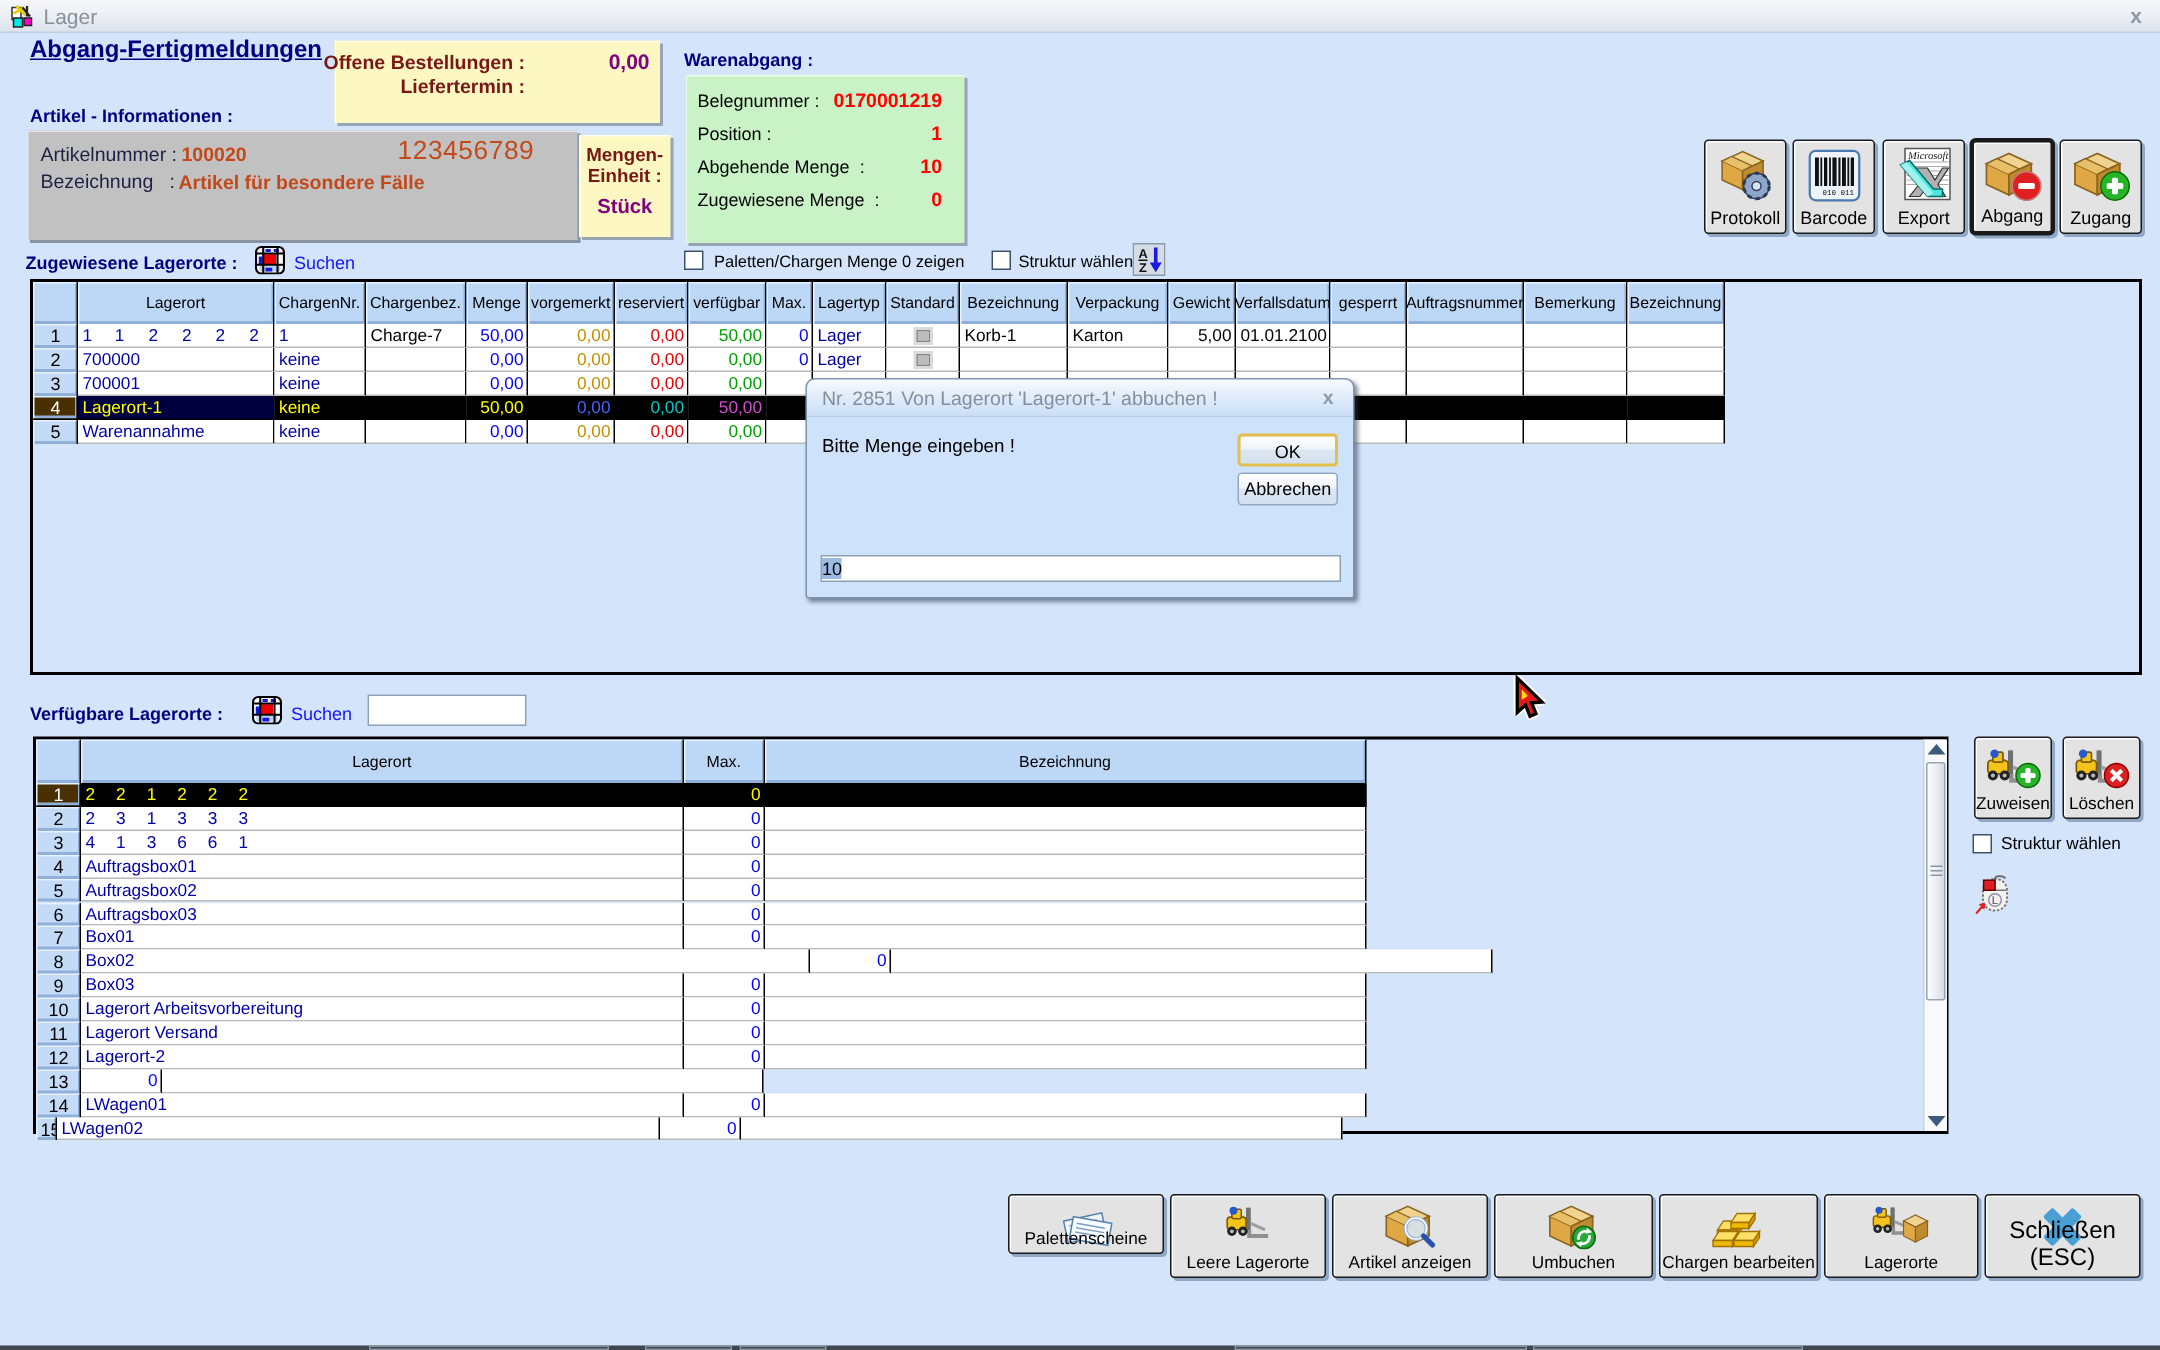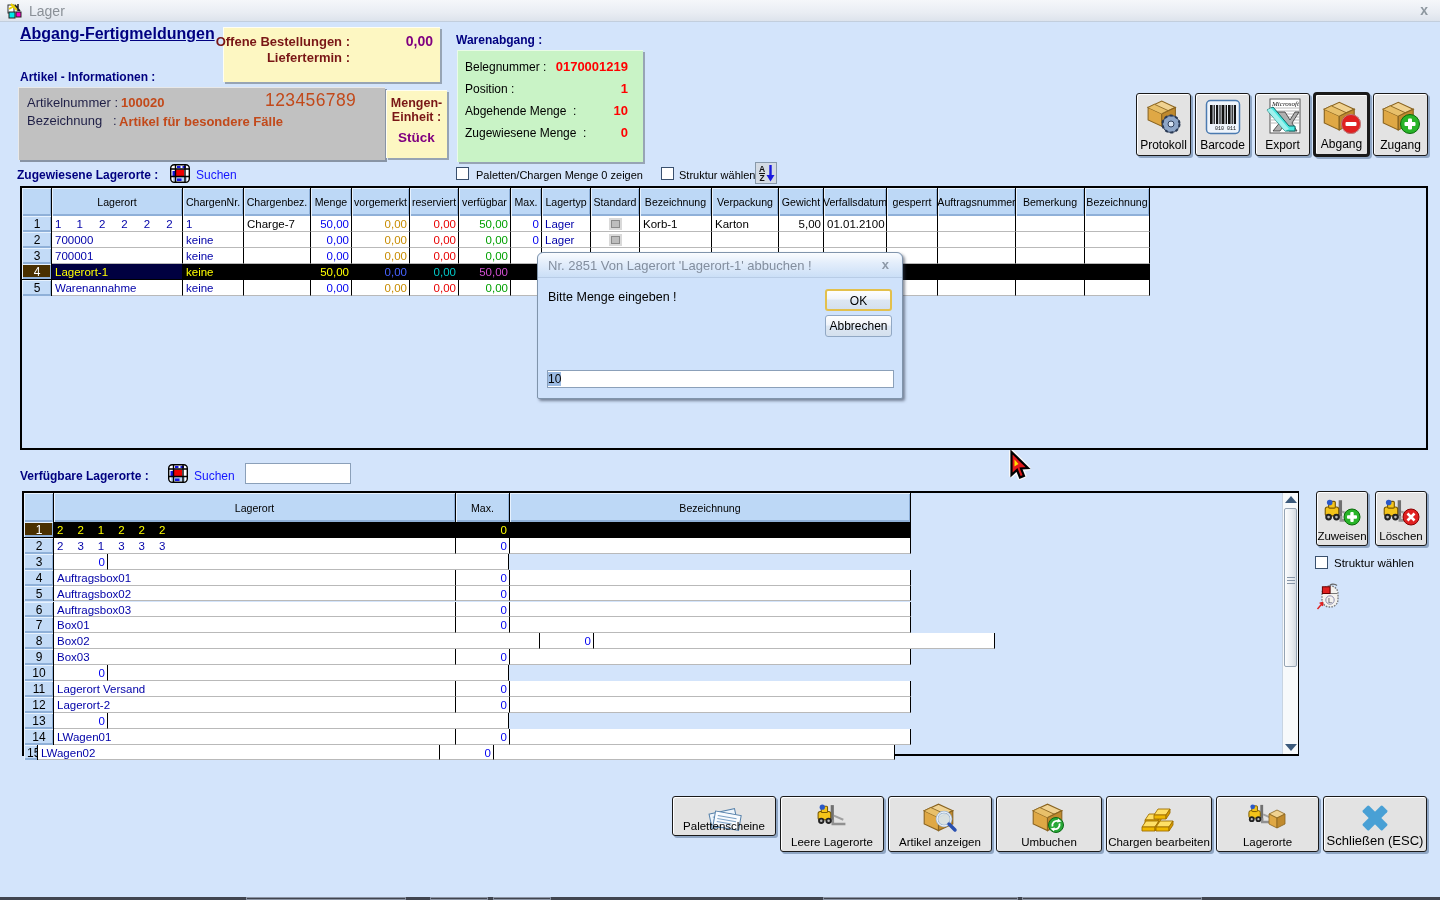--- a/index.html
+++ b/index.html
@@ -278,20 +278,21 @@
       <div class="dcell" style="width:401px;height:15.9px"></div>
     </div>
     <div class="drow" style="left:0;top:44.9px;height:15.9px">
       <div class="dcell ncell" style="width:30px;line-height:15px">2</div>
       <div class="dcell" style="width:402px;color:#0000a8;height:15.9px"><span style="letter-spacing:14px">231333</span></div>
       <div class="dcell" style="width:54px;color:#0000f0;text-align:right;height:15.9px">0</div>
       <div class="dcell" style="width:401px;height:15.9px"></div>
     </div>
     <div class="drow" style="left:0;top:60.8px;height:15.9px">
       <div class="dcell ncell" style="width:30px;line-height:15px">3</div>
+      <div class="dcell" style="width:402px;color:#0000a8;height:15.9px"><span style="letter-spacing:14px">413661</span></div>
       <div class="dcell" style="width:54px;color:#0000f0;text-align:right;height:15.9px">0</div>
       <div class="dcell" style="width:401px;height:15.9px"></div>
     </div>
     <div class="drow" style="left:0;top:76.7px;height:15.9px">
       <div class="dcell ncell" style="width:30px;line-height:15px">4</div>
       <div class="dcell" style="width:402px;color:#0000a8;height:15.9px">Auftragsbox01</div>
       <div class="dcell" style="width:54px;color:#0000f0;text-align:right;height:15.9px">0</div>
       <div class="dcell" style="width:401px;height:15.9px"></div>
     </div>
     <div class="drow" style="left:0;top:92.6px;height:15.9px">
@@ -319,20 +320,21 @@
       <div class="dcell" style="width:401px;height:15.9px"></div>
     </div>
     <div class="drow" style="left:0;top:156.2px;height:15.9px">
       <div class="dcell ncell" style="width:30px;line-height:15px">9</div>
       <div class="dcell" style="width:402px;color:#0000a8;height:15.9px">Box03</div>
       <div class="dcell" style="width:54px;color:#0000f0;text-align:right;height:15.9px">0</div>
       <div class="dcell" style="width:401px;height:15.9px"></div>
     </div>
     <div class="drow" style="left:0;top:172.1px;height:15.9px">
       <div class="dcell ncell" style="width:30px;line-height:15px">10</div>
+      <div class="dcell" style="width:402px;color:#0000a8;height:15.9px">Lagerort Arbeitsvorbereitung</div>
       <div class="dcell" style="width:54px;color:#0000f0;text-align:right;height:15.9px">0</div>
       <div class="dcell" style="width:401px;height:15.9px"></div>
     </div>
     <div class="drow" style="left:0;top:188.0px;height:15.9px">
       <div class="dcell ncell" style="width:30px;line-height:15px">11</div>
       <div class="dcell" style="width:402px;color:#0000a8;height:15.9px">Lagerort Versand</div>
       <div class="dcell" style="width:54px;color:#0000f0;text-align:right;height:15.9px">0</div>
       <div class="dcell" style="width:401px;height:15.9px"></div>
     </div>
     <div class="drow" style="left:0;top:203.9px;height:15.9px">
@@ -610,21 +612,21 @@
     </svg>
     <div class="lbl" style="font-size:11.5px">Lagerorte</div>
   </div>
 <div class="ibtn" style="left:1323px;top:796px;width:104px;height:56px">
     <svg style="top:6px" width="36" height="30" id="iclo">
       <g transform="translate(18,15)">
 <rect x="-14" y="-4.5" width="28" height="9" rx="1.5" fill="#49a0d5" transform="rotate(45)"></rect>
 <rect x="-14" y="-4.5" width="28" height="9" rx="1.5" fill="#49a0d5" transform="rotate(-45)"></rect>
 </g>
     </svg>
-    <div class="lbl" style="font-size:13px">Schließen (ESC)</div>
+    <div class="lbl" style="font-size:16px">Schließen (ESC)</div>
   </div>
 
 <div class="abs" id="dlg">
   <div class="tb">
       <span class="tt">Nr. 2851 Von Lagerort 'Lagerort-1' abbuchen !</span>
       <span class="tx">x</span>
     </div>
   <div class="abs" style="left:10px;top:37px;font-size:12.5px">Bitte Menge eingeben !</div>
   <div class="vbtn" style="left:287px;top:36px;border:2px solid #e3c04c">OK</div>
   <div class="vbtn" style="left:287px;top:62px;border:1px solid #91a8c4">Abbrechen</div>

